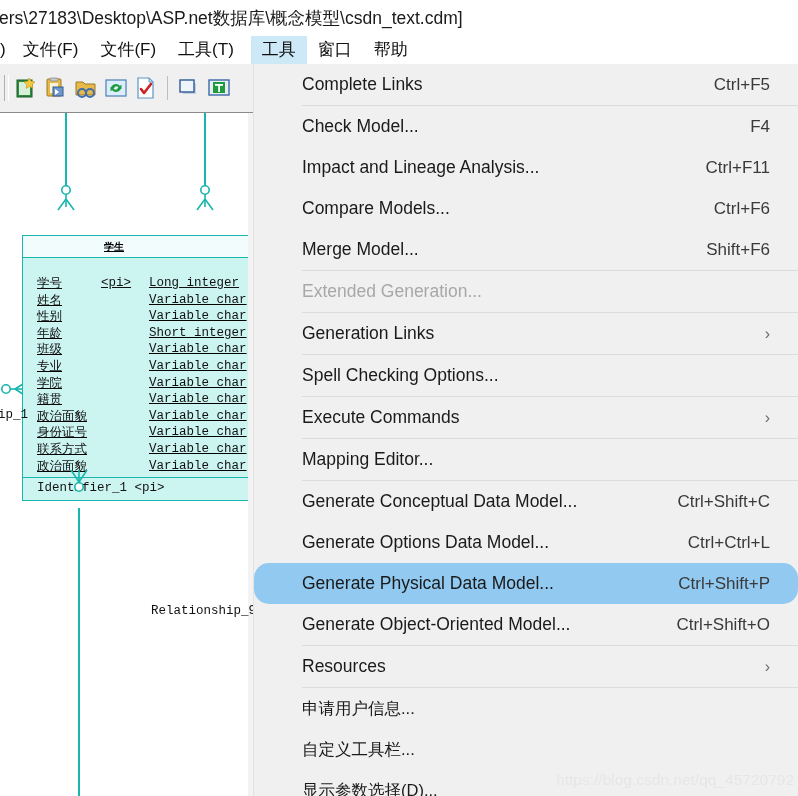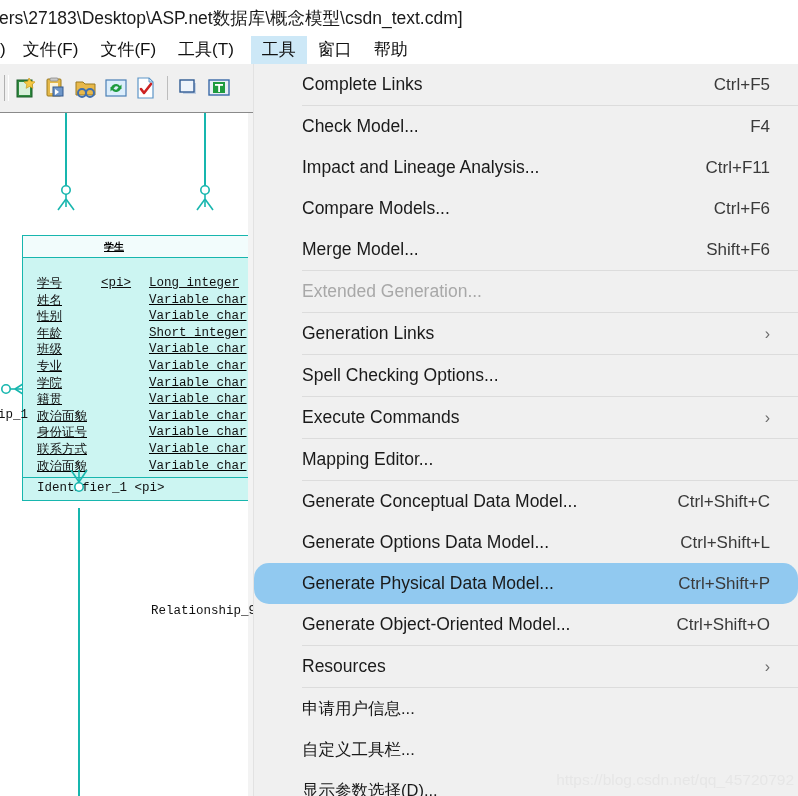--- a/index.html
+++ b/index.html
@@ -454,21 +454,21 @@
     <div class="menu-item">
       <span class="mlabel">Mapping Editor...</span>
     </div>
     <div class="menu-sep"></div>
     <div class="menu-item">
       <span class="mlabel">Generate Conceptual Data Model...</span>
       <span class="mshortcut">Ctrl+Shift+C</span>
     </div>
     <div class="menu-item">
       <span class="mlabel">Generate Options Data Model...</span>
-      <span class="mshortcut">Ctrl+Shift+L</span>
+      <span class="mshortcut">Ctrl+Ctrl+L</span>
     </div>
     <div class="menu-item highlight">
       <span class="mlabel">Generate Physical Data Model...</span>
       <span class="mshortcut">Ctrl+Shift+P</span>
     </div>
     <div class="menu-item">
       <span class="mlabel">Generate Object-Oriented Model...</span>
       <span class="mshortcut">Ctrl+Shift+O</span>
     </div>
     <div class="menu-sep"></div>

